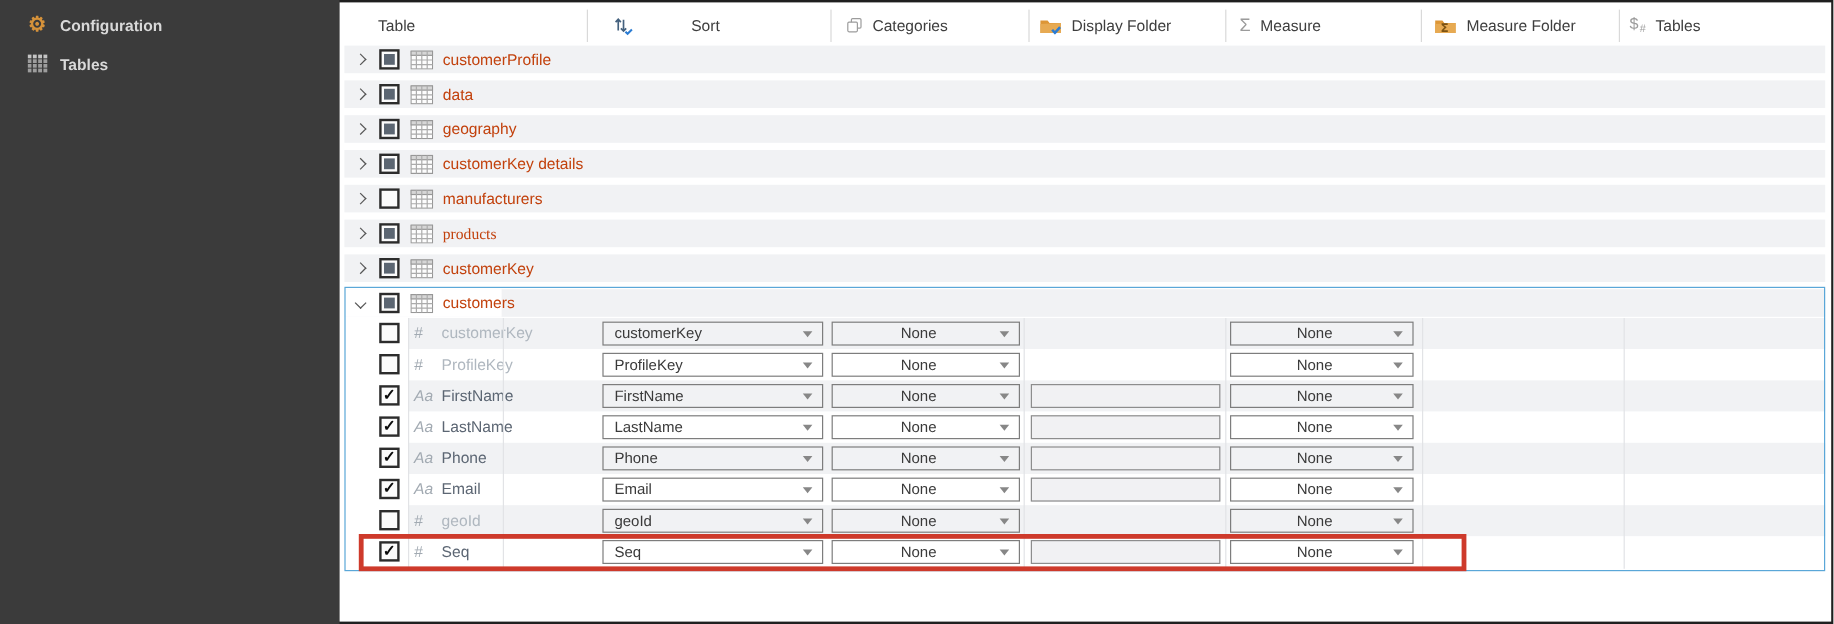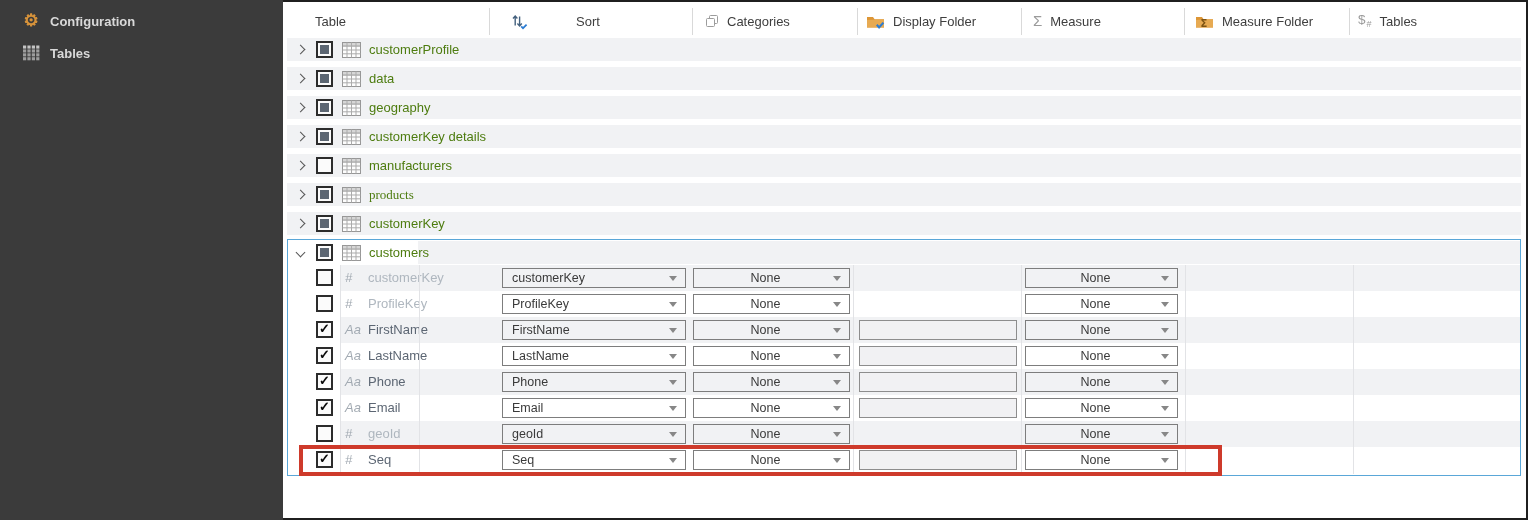--- a/index.html
+++ b/index.html
@@ -27,21 +27,21 @@
   .trow > * { position:relative; }
   .chev { width:7px; height:7px; border:solid #555555; border-width:0 1.5px 1.5px 0;
     transform:rotate(-45deg); margin-left:10px; flex:none; cursor:pointer; }
   .chev.down { transform:rotate(45deg); }
   .cb { width:17px; height:17px; border:2px solid #2c2c2c; background:#fbfbfb; margin-left:12px;
     position:relative; flex:none; cursor:pointer; }
   .cb.ind::after { content:""; position:absolute; left:2px; top:2px; width:9px; height:9px; background:#5c6672; }
   .cb.chk::after { content:"\2713"; position:absolute; left:1px; top:-2px; font-size:13px; font-weight:700;
     color:#0a0a0a; line-height:15px; }
   .tbl-ic { margin-left:9px; flex:none; display:flex; }
-  .trow .name { margin-left:8px; font-size:13px; color:#4d7c0f; white-space:nowrap; }
+  .trow .name { margin-left:8px; font-size:13px; color:#c2410c; white-space:nowrap; }
 
   .crow { position:absolute; left:287px; width:1234px; height:26px; }
   .crow .bg { position:absolute; left:53px; top:0; width:1181px; height:26px; background:#ffffff; }
   .crow.alt .bg { background:#f1f2f4; }
   .crow .cb { position:absolute; left:29px; top:4px; margin:0; }
   .type-ic { position:absolute; left:58px; top:0; width:22px; line-height:26px; font-size:13px;
     font-style:italic; color:#a2aab2; }
   .crow .cname { position:absolute; left:81px; top:0; line-height:26px; font-size:13px; color:#5c6673; white-space:nowrap; }
   .crow.dis .cname { color:#afb7bf; }
 

